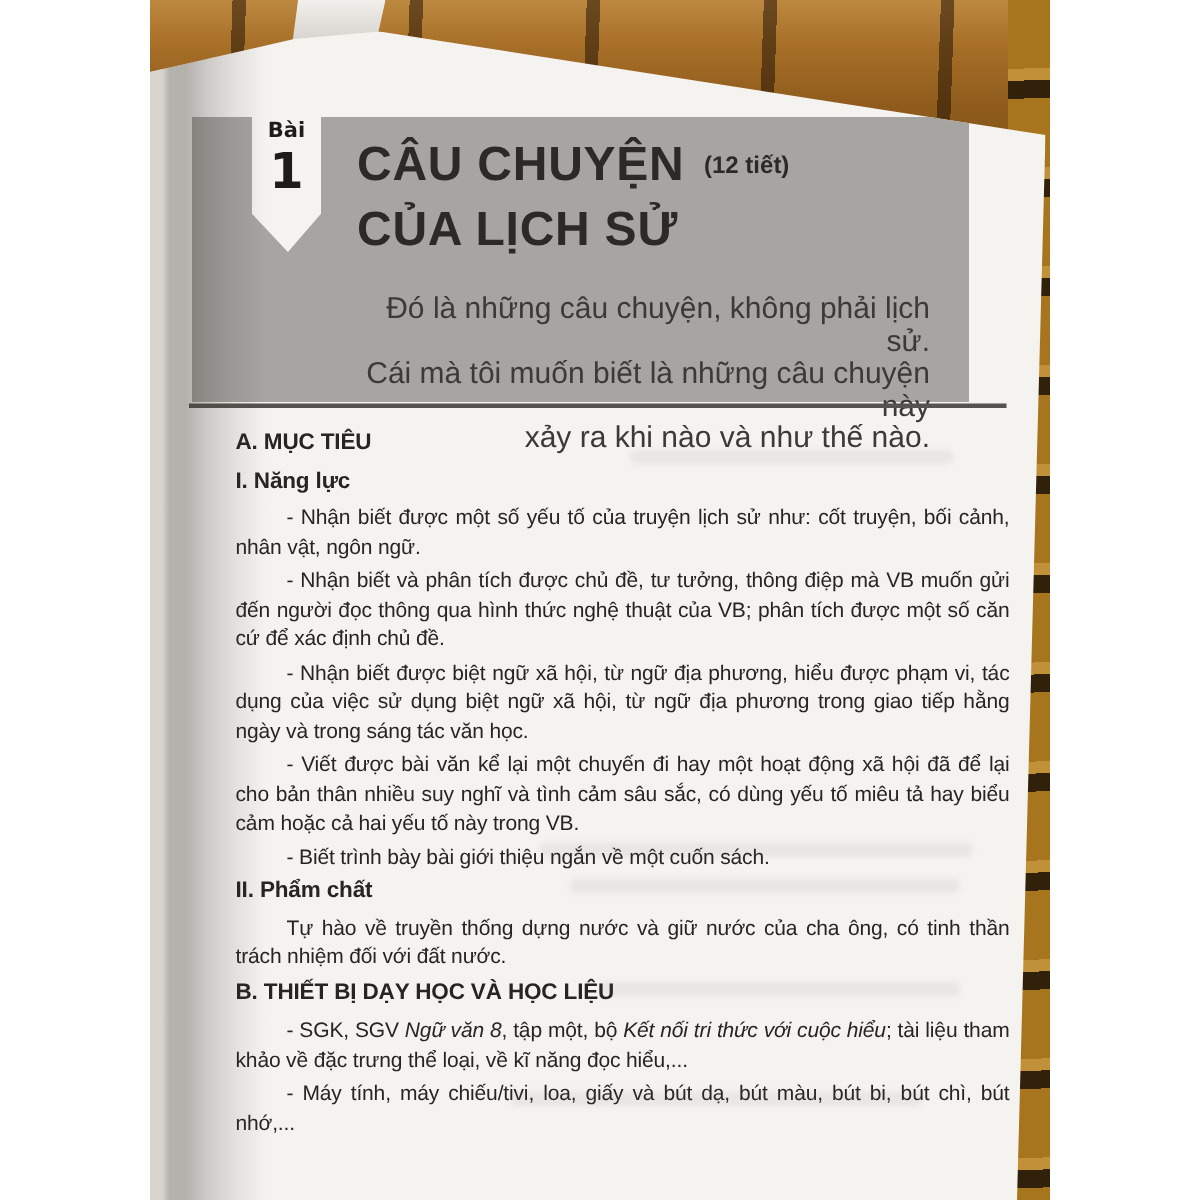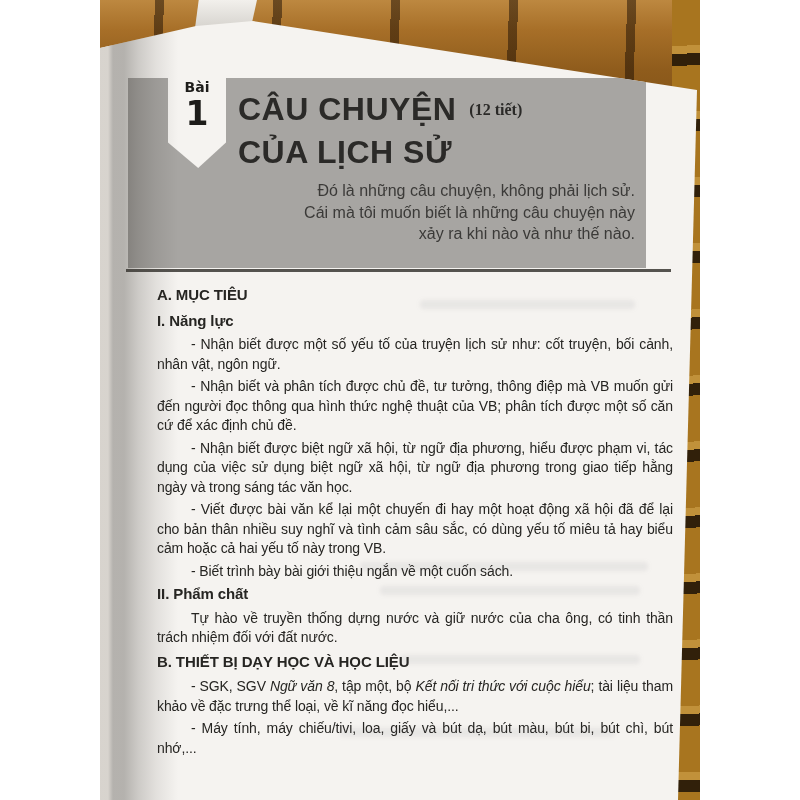--- a/index.html
+++ b/index.html
@@ -29,26 +29,26 @@
     background:linear-gradient(90deg, rgba(214,210,204,.95) 0 8px, rgba(60,56,50,.35) 13px 24px,
       rgba(60,56,50,.22) 38px, rgba(60,56,50,.10) 56px, rgba(60,56,50,0) 78px);}
 
   .content{position:absolute;left:25px;top:66px;width:548px;height:734px;}
 
   .titlebox{position:absolute;left:3px;top:12px;width:518px;height:190px;
     background:var(--box_gray);padding:12px 0 0 110px;}
   .t1{font-family:Liberation Sans, sans-serif;font-weight:bold;
     font-size:32px;line-height:38px;letter-spacing:.5px;color:var(--title_text);}
   .t2{margin-top:5px;}
-  .tdur{font-family:Liberation Serif, serif;font-weight:bold;
+  .tdur{font-family:Liberation Sans, sans-serif;font-weight:bold;
     font-size:16px;color:var(--title_text);margin-left:13px;position:relative;top:-5px;}
-  .quote{margin-top:9px;padding-right:11px;text-align:right;
-    font-size:16px;line-height:21.5px;color:var(--quote_text);}
+  .quote{margin-top:25px;padding-right:26px;text-align:right;
+    font-size:20px;line-height:21.5px;color:var(--quote_text);}
 
-  .tab{position:absolute;left:43px;top:4px;width:58px;height:98px;background:var(--page);
+  .tab{position:absolute;left:43px;top:4px;width:46px;height:98px;background:var(--page);
     clip-path:polygon(0 0,100% 0,100% 74%,52% 100%,0 74%);text-align:center;z-index:5;}
   .tab-bai{font-family:"DejaVu Sans","Liberation Sans",sans-serif;font-weight:bold;
     font-size:14px;color:#1d1c1a;margin-top:9px;}
   .tab-num{font-family:"DejaVu Sans","Liberation Sans",sans-serif;font-weight:bold;
     font-size:33px;line-height:34px;color:#1d1c1a;margin-top:2px;}
 
   .rule{position:absolute;left:1px;top:203px;width:545px;height:3px;background:var(--rule_dark);}
 
   .page-body{position:absolute;left:32px;top:219px;width:516px;
     font-size:14px;line-height:19.5px;letter-spacing:-0.1px;color:var(--text);}

